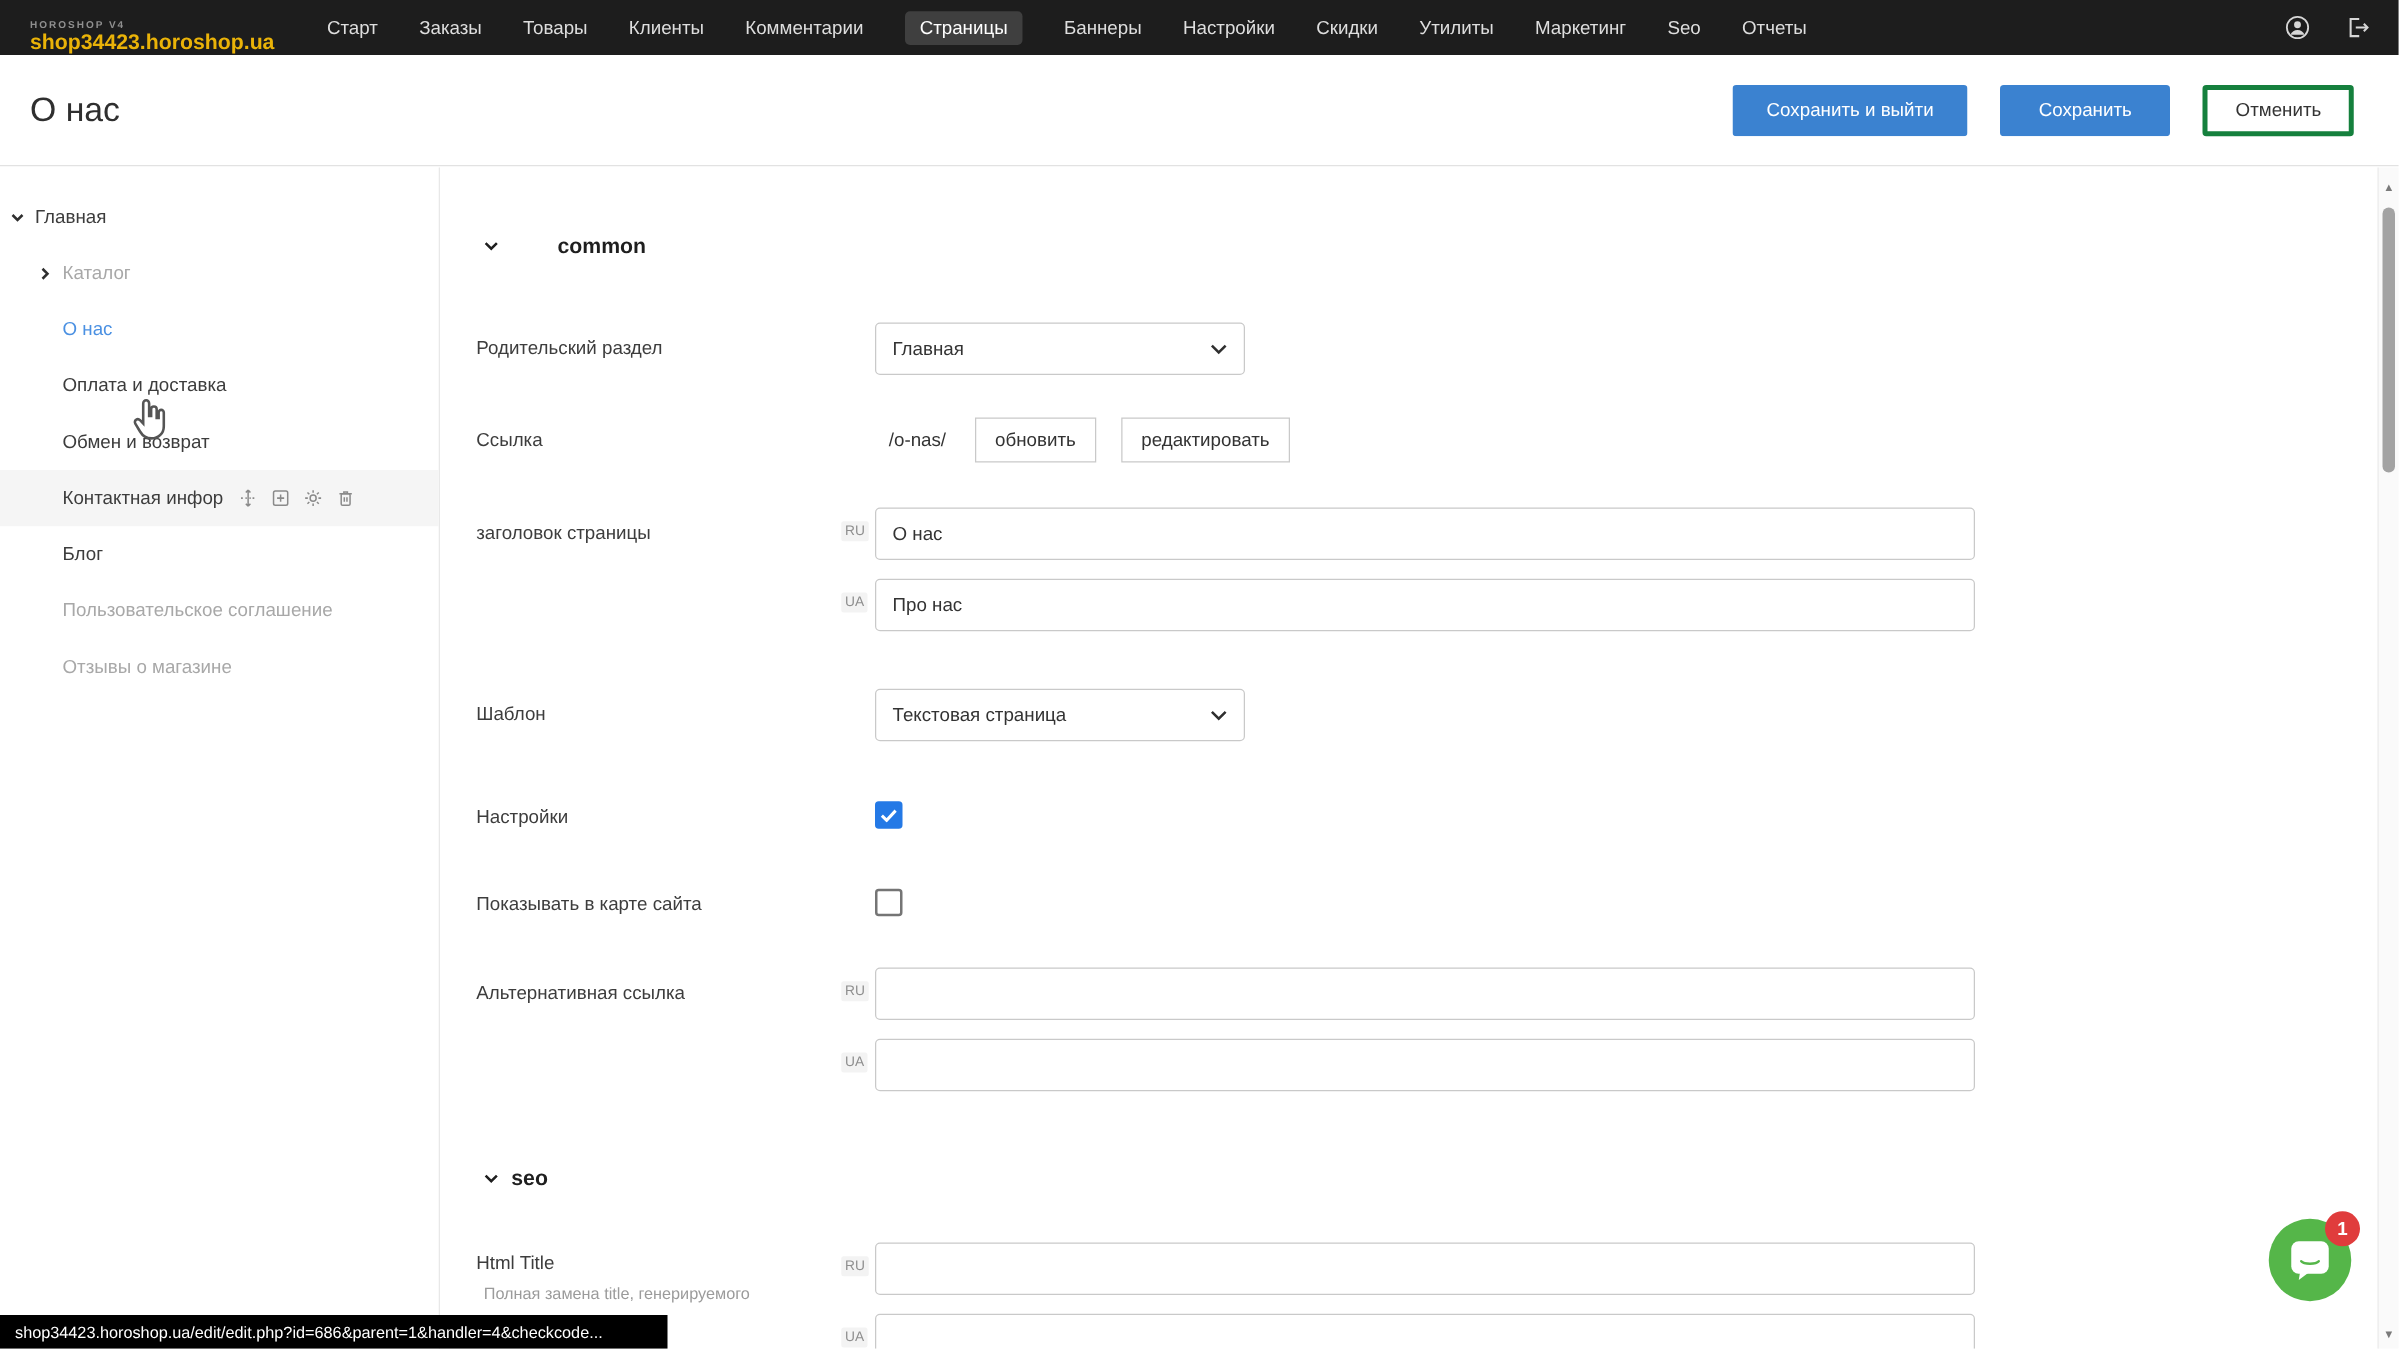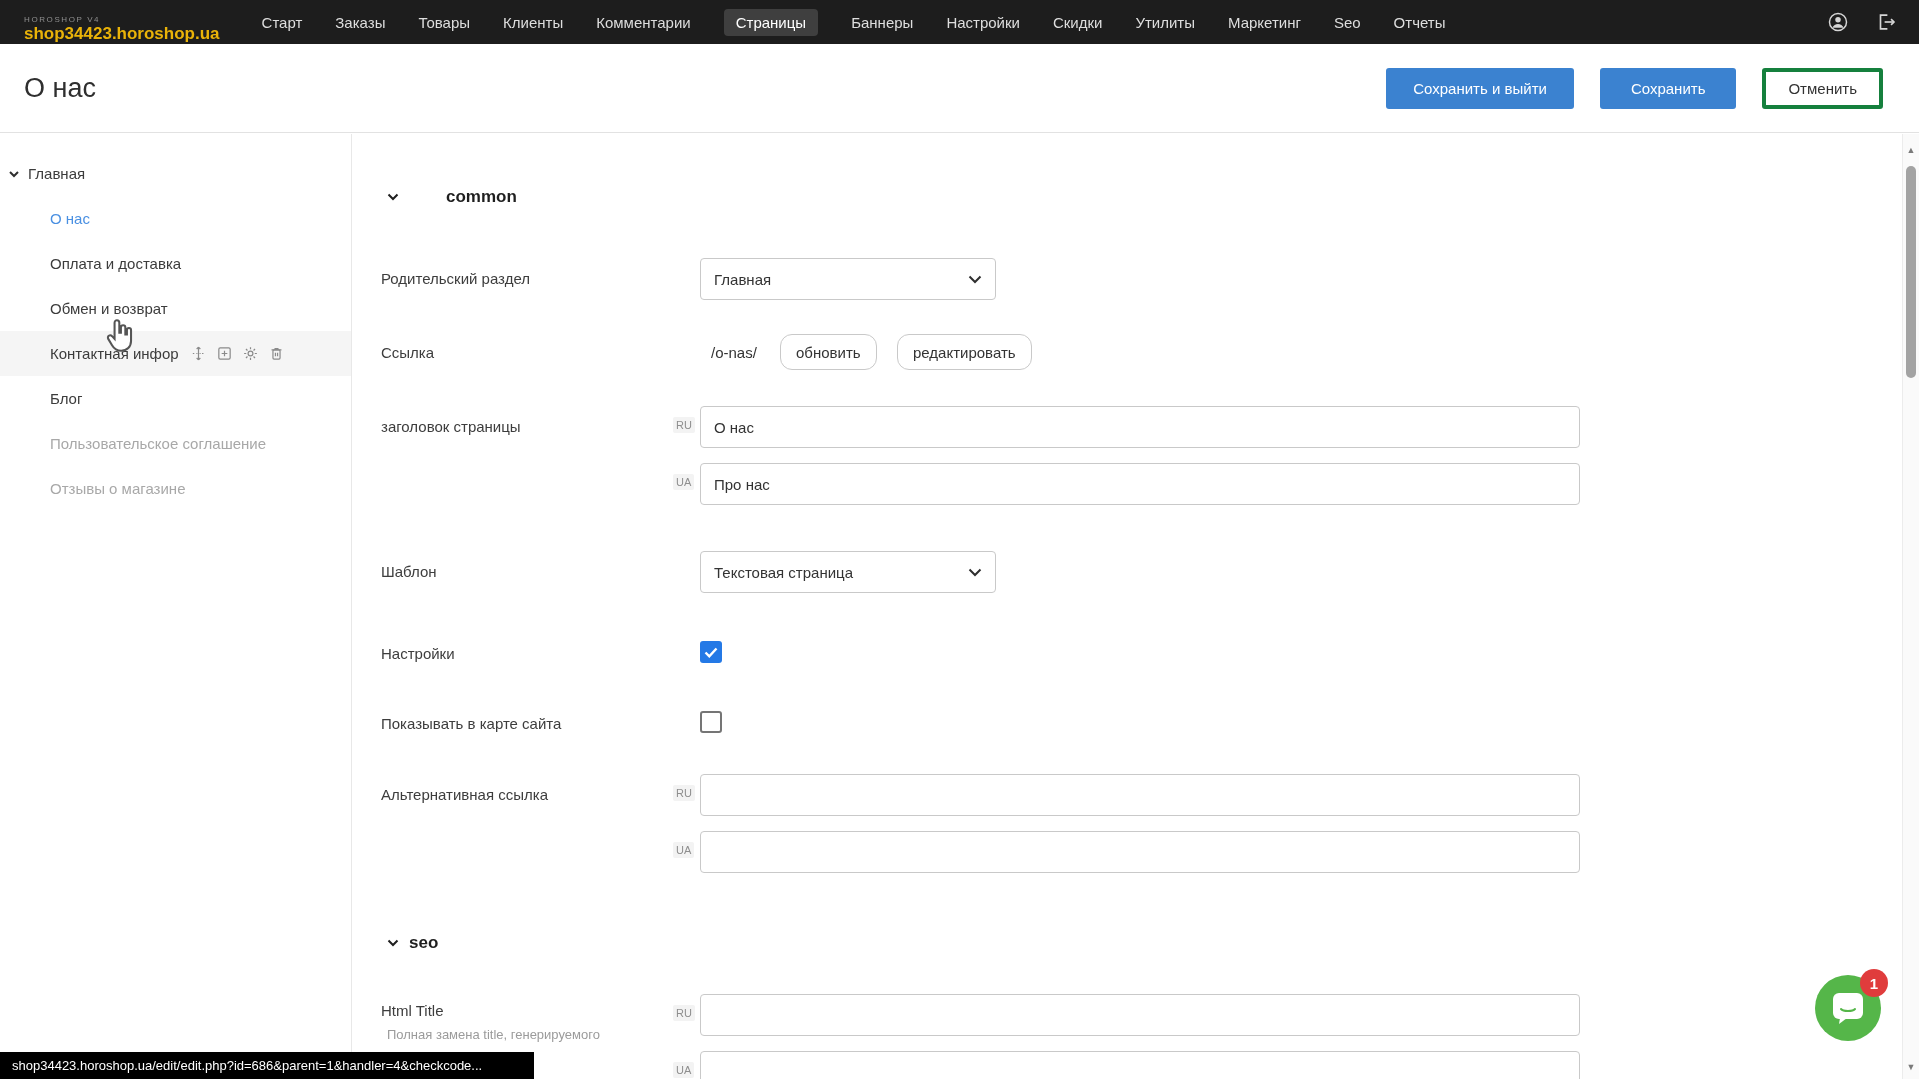--- a/index.html
+++ b/index.html
@@ -7,21 +7,21 @@
   body {
     position:relative; overflow:hidden; background:#fff;
     font-family:"Liberation Sans","DejaVu Sans",sans-serif; color:#333;
   }
   
   .topbar {
     position:absolute; top:0; left:0; width:100%; height:44px;
     background:#1d1d1d; display:flex; align-items:center;
   }
   .logo { margin-left:24px; line-height:1.1; cursor:pointer; }
-  .logo-small { font-size:8px; font-weight:normal; letter-spacing:1.6px; color:#8f8f8f; display:block;margin-top:16px; }
+  .logo-small { font-size:8px; font-weight:bold; letter-spacing:1.6px; color:#8f8f8f; display:block;margin-top:16px; }
   .logo-domain { font-size:17px; font-weight:bold; color:#eab308; display:block; }
   .topnav { display:flex; align-items:center; gap:33px; margin-left:42px; }
   .topnav-item { color:#dedede; font-size:15px; padding:5px 0; cursor:pointer; white-space:nowrap; }
   .topnav-item.active { background:#3f3f3f; color:#fff; padding:5px 12px; border-radius:4px; }
   .topbar-right { margin-left:auto; margin-right:22px; display:flex; align-items:center; gap:26px; }
   .topbar-icon { width:22px; height:22px; cursor:pointer; display:block; }
   
   .page-header {
     position:absolute; top:44px; left:0; width:100%; height:89px; background:#fff;
     border-bottom:1px solid #e2e2e2; display:flex; align-items:center;
@@ -63,21 +63,21 @@
     padding:0 13px; font-family:inherit; background:#fff;
   }
   .select {
     position:absolute; left:347px; width:296px; height:42px;
     border:1px solid #c9c9c9; border-radius:4px; background:#fff;
     display:flex; align-items:center; font-size:15px; color:#333;
     padding:0 13px; cursor:pointer;
   }
   .select svg { margin-left:auto; width:14px; height:9px; }
   .mini-btn {
-    position:absolute; height:36px; border:1px solid #c9c9c9; border-radius:12px; background:#fff;
+    position:absolute; height:36px; border:1px solid #c9c9c9; border-radius:0; background:#fff;
     font-size:15px; color:#333; display:flex; align-items:center; padding:0 15px; cursor:pointer;
   }
   .link-path { position:absolute; font-size:15px; color:#333; }
   .checkbox { position:absolute; left:347px; width:22px; height:22px; border-radius:3px; cursor:pointer; }
   .checkbox.checked { background:#2479e6; display:flex; align-items:center; justify-content:center; }
   .checkbox.unchecked { background:#fff; border:2px solid #757575; }
   .checkbox svg { width:14px; height:11px; }
   
   .scrollbar { position:absolute; top:134px; right:0; width:17px; bottom:0; background:#fafafa; border-left:1px solid #ececec; }
   .sb-arrow { position:absolute; left:0; width:100%; height:16px; display:flex; align-items:center; justify-content:center; font-size:9px; color:#7a7a7a; cursor:pointer; }
@@ -141,20 +141,26 @@
   </div>
 </div>
 
 <div class="sidebar">
   <div class="tree-row indent0">
     <svg class="chev" viewBox="0 0 12 12" fill="none" stroke="#2f2f2f" stroke-width="2">
         <path d="M2 4l4 4 4-4"></path>
       </svg>
     <span class="t-dark">Главная</span>
   </div>
+  <div class="tree-row indent1">
+    <svg class="chev" viewBox="0 0 12 12" fill="none" stroke="#2f2f2f" stroke-width="2">
+        <path d="M4 2l4 4-4 4"></path>
+      </svg>
+    <span class="t-muted">Каталог</span>
+  </div>
   <div class="tree-row indent2">
     <span class="t-active">О нас</span>
   </div>
   <div class="tree-row indent2">
     <span class="t-dark">Оплата и доставка</span>
   </div>
   <div class="tree-row indent2">
     <span class="t-dark">Обмен и возврат</span>
   </div>
   <div class="tree-row indent2 hovered">

